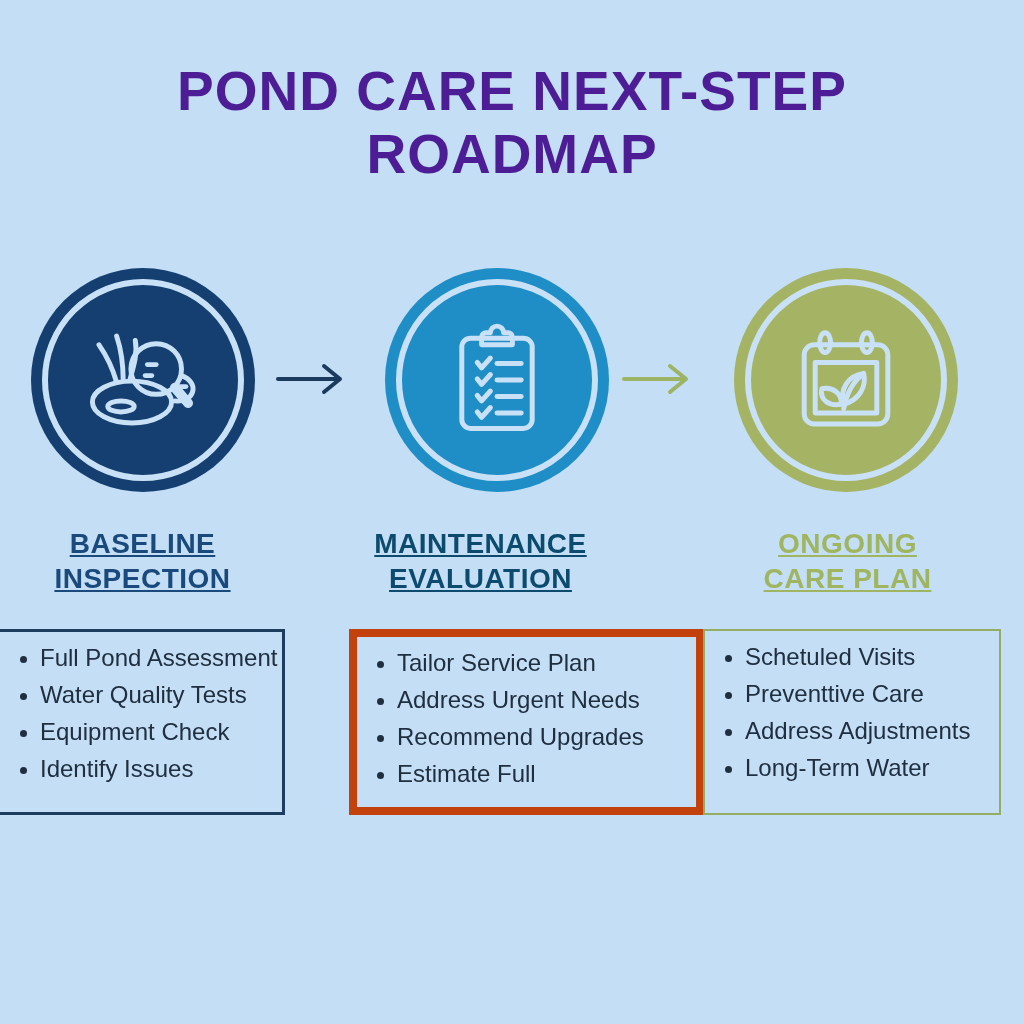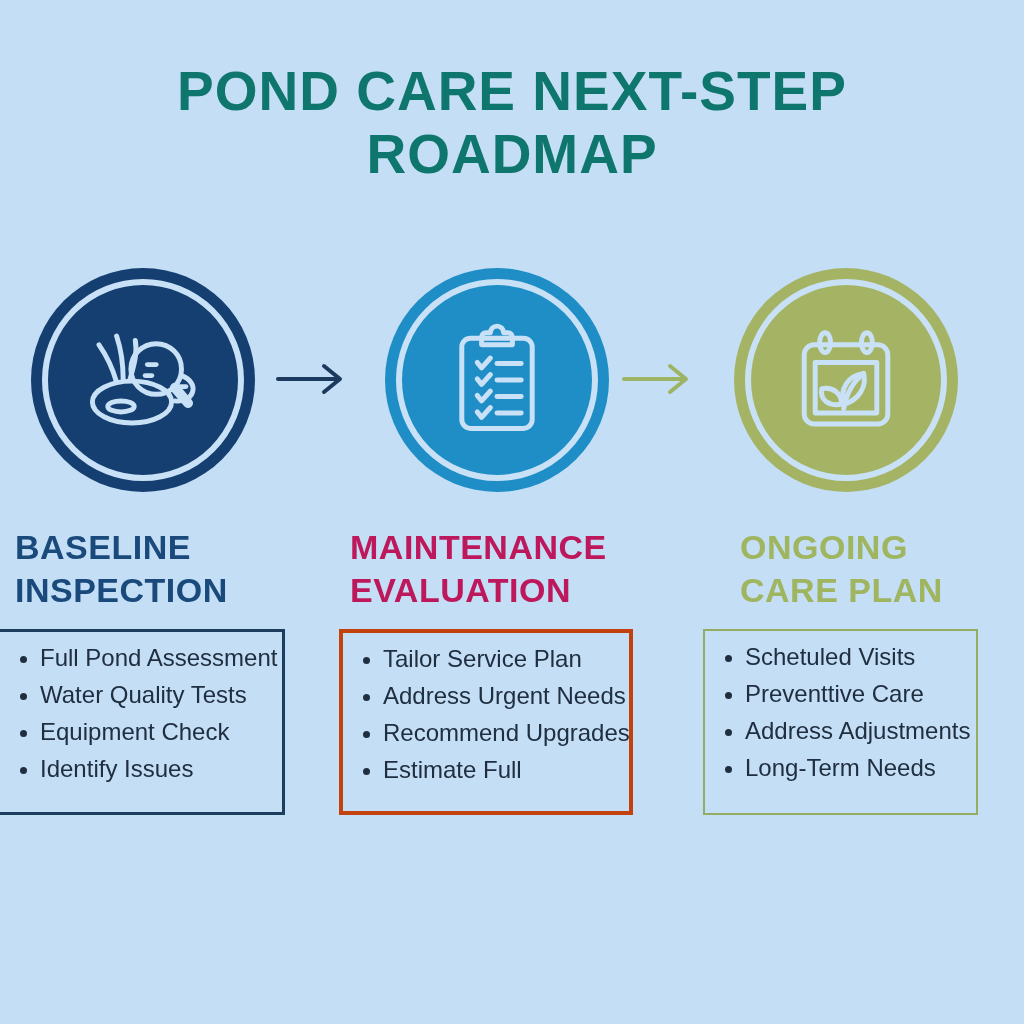--- a/index.html
+++ b/index.html
@@ -9,21 +9,21 @@
     font-family:"Liberation Sans","DejaVu Sans",sans-serif;
     position:relative;
   }
   .canvas{position:absolute;inset:0;}
 
   
   .title{
     position:absolute;top:60px;left:112px;width:800px;
     margin:0;text-align:center;
     font-size:55px;font-weight:800;letter-spacing:1px;line-height:1.14;
-    color:#0f766e;
+    color:#4c1d95;
   }
 
   
   .circle{
     position:absolute;top:268px;width:224px;height:224px;border-radius:50%;
   }
   .circle .ring{
     position:absolute;inset:11px;border-radius:50%;
     border:6px solid #c9e1f6;
     display:flex;align-items:center;justify-content:center;
@@ -33,35 +33,35 @@
   .circle.c3{left:734px;background:#a5b464;}
   .icon-svg{width:132px;height:132px;}
 
   
   .arrow{position:absolute;top:360px;width:82px;height:38px;}
   .arrow.a1{left:274px;}
   .arrow.a2{left:620px;}
 
   
   .step-label{
-    position:absolute;top:526px;margin:0;text-align:left;
-    font-size:34px;font-weight:800;letter-spacing:0.5px;line-height:1.25;
+    position:absolute;top:526px;margin:0;text-align:center;
+    font-size:28px;font-weight:800;letter-spacing:0.5px;line-height:1.25;text-decoration:underline;
   }
   .step-label.l1{left:15px;width:255px;color:#1a4a7c;}
-  .step-label.l2{left:350px;width:285px;color:#be185d;}
+  .step-label.l2{left:338px;width:285px;color:#0c4a6e;}
   .step-label.l3{left:740px;width:215px;color:#9fb55f;}
 
   
   .box{
     position:absolute;top:629px;height:186px;
     background:transparent;box-sizing:border-box;
   }
   .box.b1{left:-3px;width:288px;border:3px solid #1d3d5e;}
-  .box.b2{left:339px;width:294px;border:4px solid #c2410c;}
-  .box.b3{left:703px;width:275px;border:2px solid #93ad62;}
+  .box.b2{left:349px;width:355px;border:8px solid #c2410c;}
+  .box.b3{left:703px;width:298px;border:2px solid #93ad62;}
   .box ul{
     margin:14px 0 0 0;padding:0 8px 0 40px;
     list-style:disc;
   }
   .box li{
     font-size:24px;color:#202f40;line-height:1.0;
     margin:10px 0 13px 0;white-space:nowrap;
   }
   .box li::marker{color:#202f40;font-size:22px;}
 </style>
@@ -157,17 +157,17 @@
       <li>Recommend Upgrades</li>
       <li>Estimate Full</li>
     </ul>
   </div>
 
   <div class="box b3">
     <ul>
       <li>Schetuled Visits</li>
       <li>Preventtive Care</li>
       <li>Address Adjustments</li>
-      <li>Long-Term Needs</li>
+      <li>Long-Term Water</li>
     </ul>
   </div>
 
 </div>
 
 </body></html>

